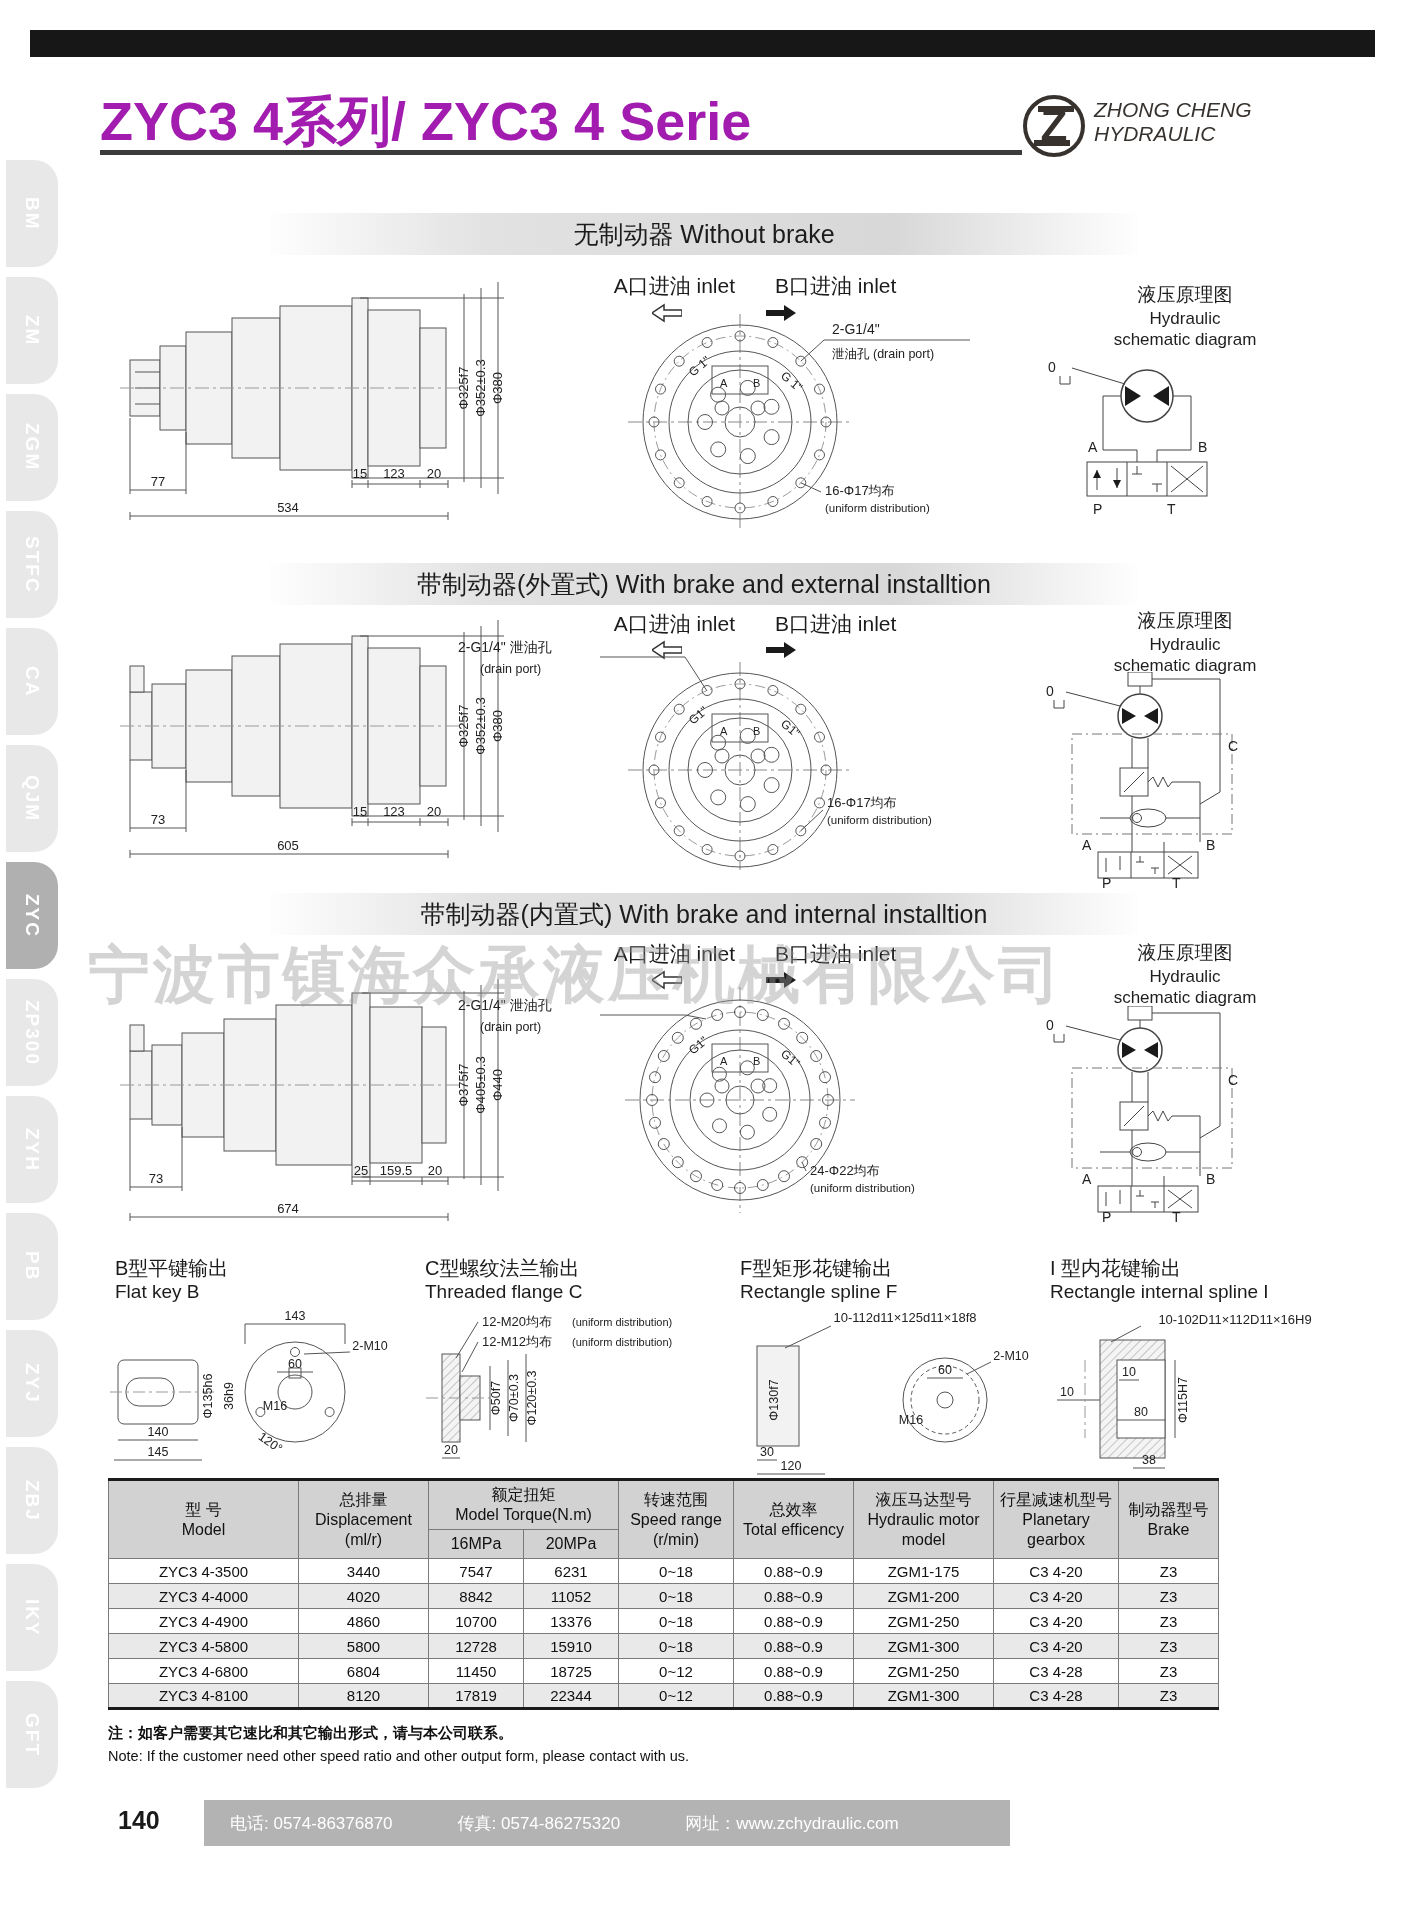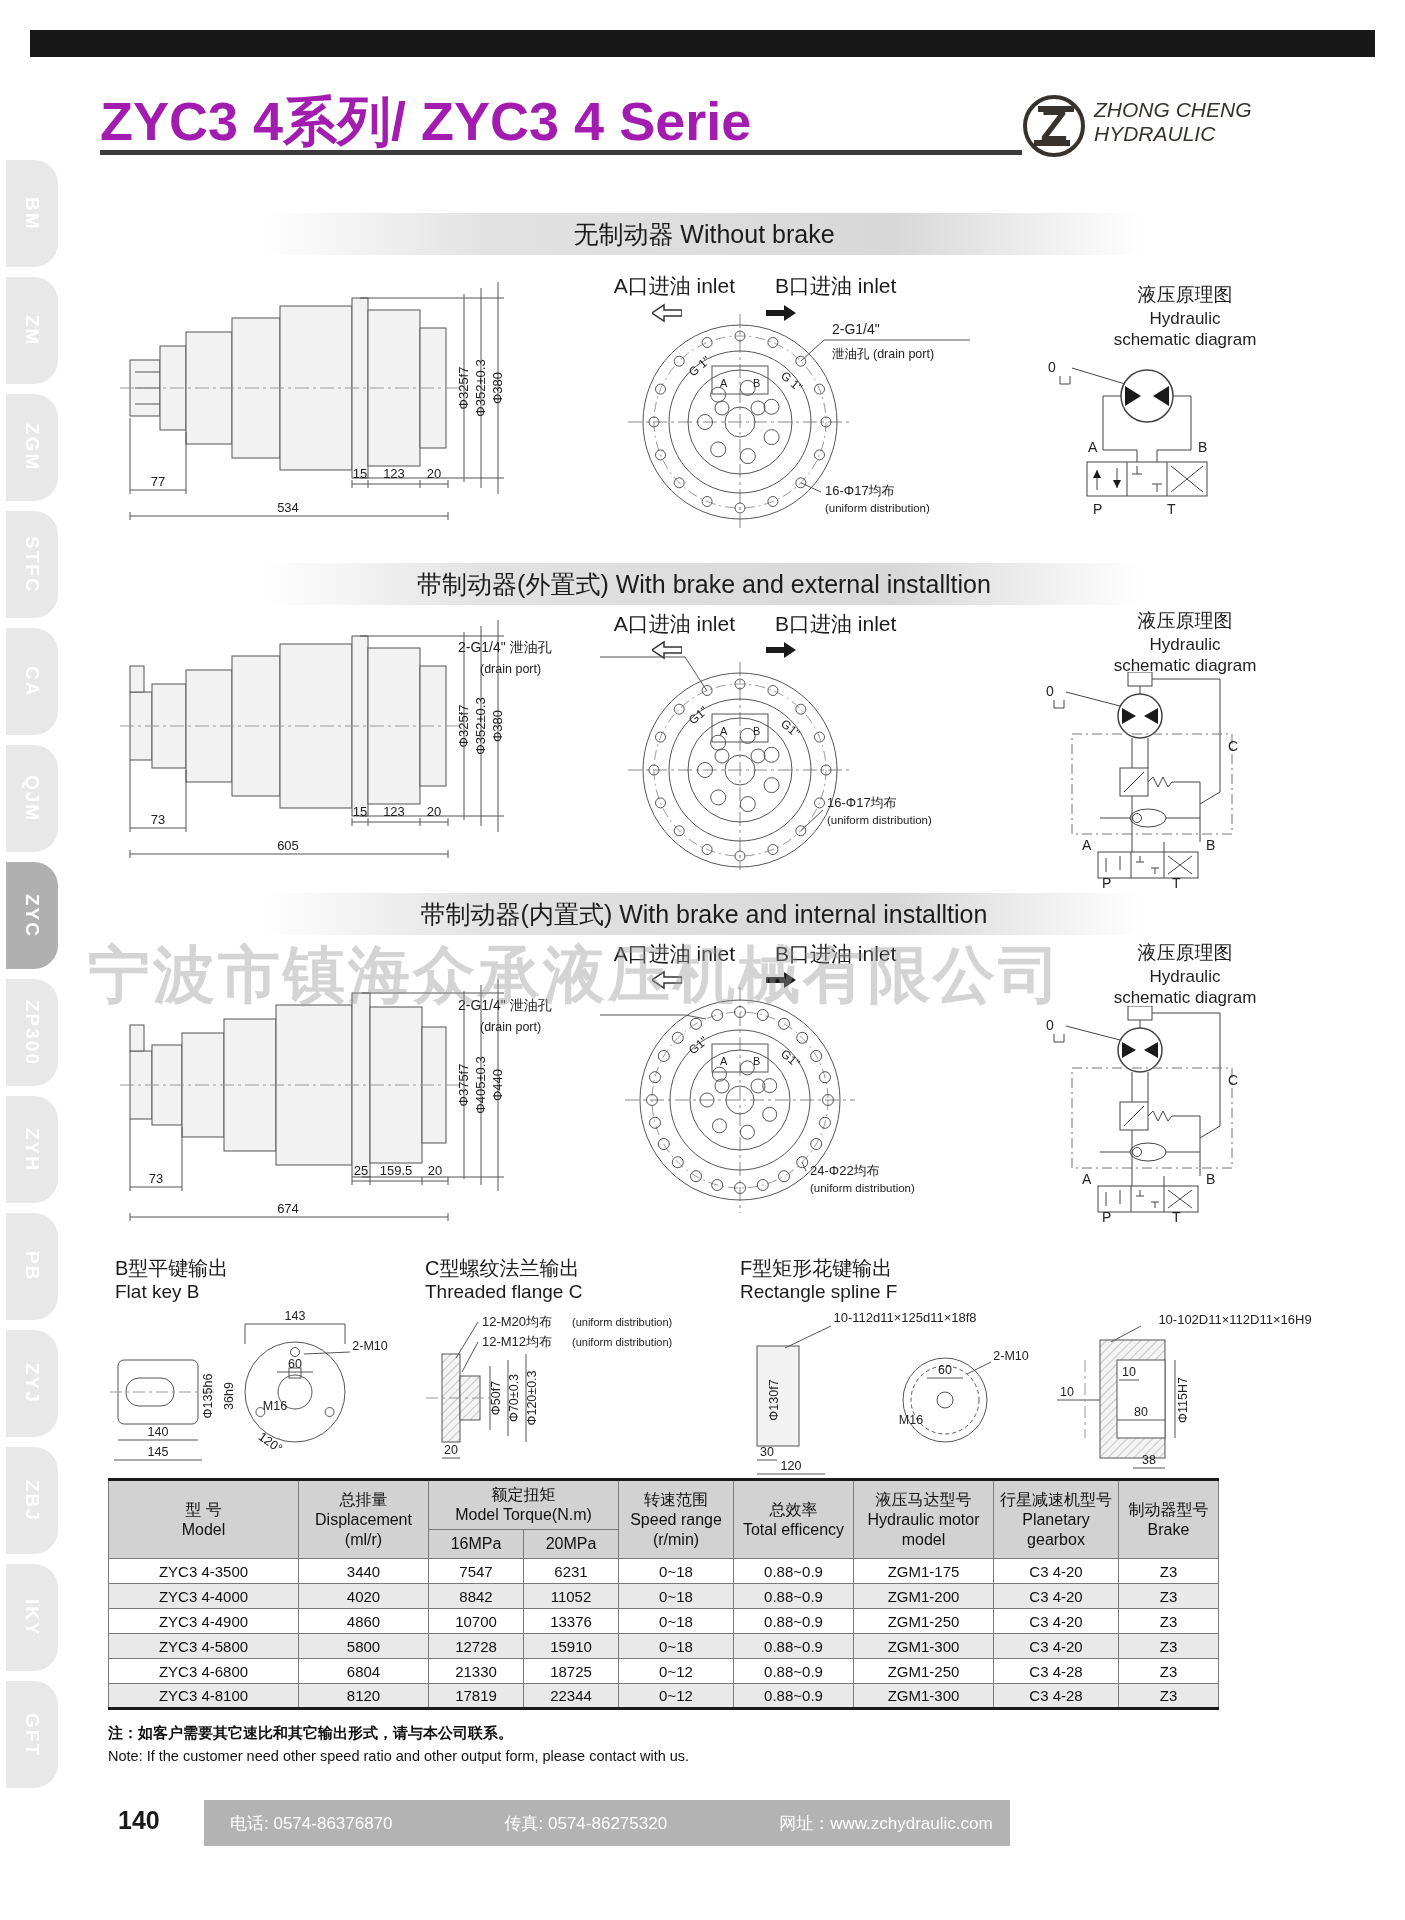--- a/index.html
+++ b/index.html
@@ -44,21 +44,21 @@
   .spec-table th, .spec-table td { border:1px solid #7a7a7a; text-align:center; vertical-align:middle; }
   .spec-table thead th { background:#d2d2d2; font-weight:normal; font-size:16px; line-height:20px; padding:4px 2px; color:#111; }
   .spec-table tbody td { font-size:15px; height:25px; color:#111; }
   .spec-table tbody tr:nth-child(even) td { background:#e9e9e9; }
 
   .note-cn { left:108px; top:1724px; font-size:15px; font-weight:bold; color:#111; }
   .note-en { left:108px; top:1748px; font-size:14.5px; color:#111; }
 
   .page-num { left:118px; top:1806px; font-size:25px; font-weight:bold; color:#1a1a1a; }
   .footer-bar { left:204px; top:1800px; width:806px; height:46px; background:#b3b3b3;
-                display:flex; align-items:center; gap:112px; padding-left:26px;
+                display:flex; align-items:center; gap:65px; padding-left:26px;
                 color:#ffffff; font-size:17px; white-space:nowrap; }
 </style>
 </head>
 <body>
 
 <div class="page">
 
   <div class="abs topbar"></div>
   <div class="abs page-title">ZYC3 4系列/ ZYC3 4 Serie</div>
   <div class="abs title-rule"></div>
@@ -648,20 +648,24 @@
     <div>B型平键输出</div>
     <div class="en">Flat key B</div>
   </div>
   <div class="abs out-title" style="left:425px">
     <div>C型螺纹法兰输出</div>
     <div class="en">Threaded flange C</div>
   </div>
   <div class="abs out-title" style="left:740px">
     <div>F型矩形花键输出</div>
     <div class="en">Rectangle spline F</div>
+  </div>
+  <div class="abs out-title" style="left:1050px">
+    <div>I 型内花键输出</div>
+    <div class="en">Rectangle internal spline I</div>
   </div>
 
   <svg class="abs" style="left:110px;top:1308px" width="300" height="172" viewBox="0 0 300 172">
     <g stroke="#555" fill="none">
       <rect x="8" y="52" width="80" height="64" rx="6"></rect>
       <rect x="16" y="70" width="48" height="28" rx="13"></rect>
       <line x1="0" y1="84" x2="104" y2="84" stroke-dasharray="12 4 3 4" stroke="#999"></line>
       <line x1="8" y1="132" x2="88" y2="132"></line>
         <line x1="4" y1="152" x2="92" y2="152"></line>
       <circle cx="185" cy="84" r="50"></circle>
@@ -873,21 +877,21 @@
           <td>15910</td>
           <td>0~18</td>
           <td>0.88~0.9</td>
           <td>ZGM1-300</td>
           <td>C3 4-20</td>
           <td>Z3</td>
       </tr>
       <tr>
         <td>ZYC3 4-6800</td>
           <td>6804</td>
-          <td>21330</td>
+          <td>11450</td>
           <td>18725</td>
           <td>0~12</td>
           <td>0.88~0.9</td>
           <td>ZGM1-250</td>
           <td>C3 4-28</td>
           <td>Z3</td>
       </tr>
       <tr>
         <td>ZYC3 4-8100</td>
           <td>8120</td>

